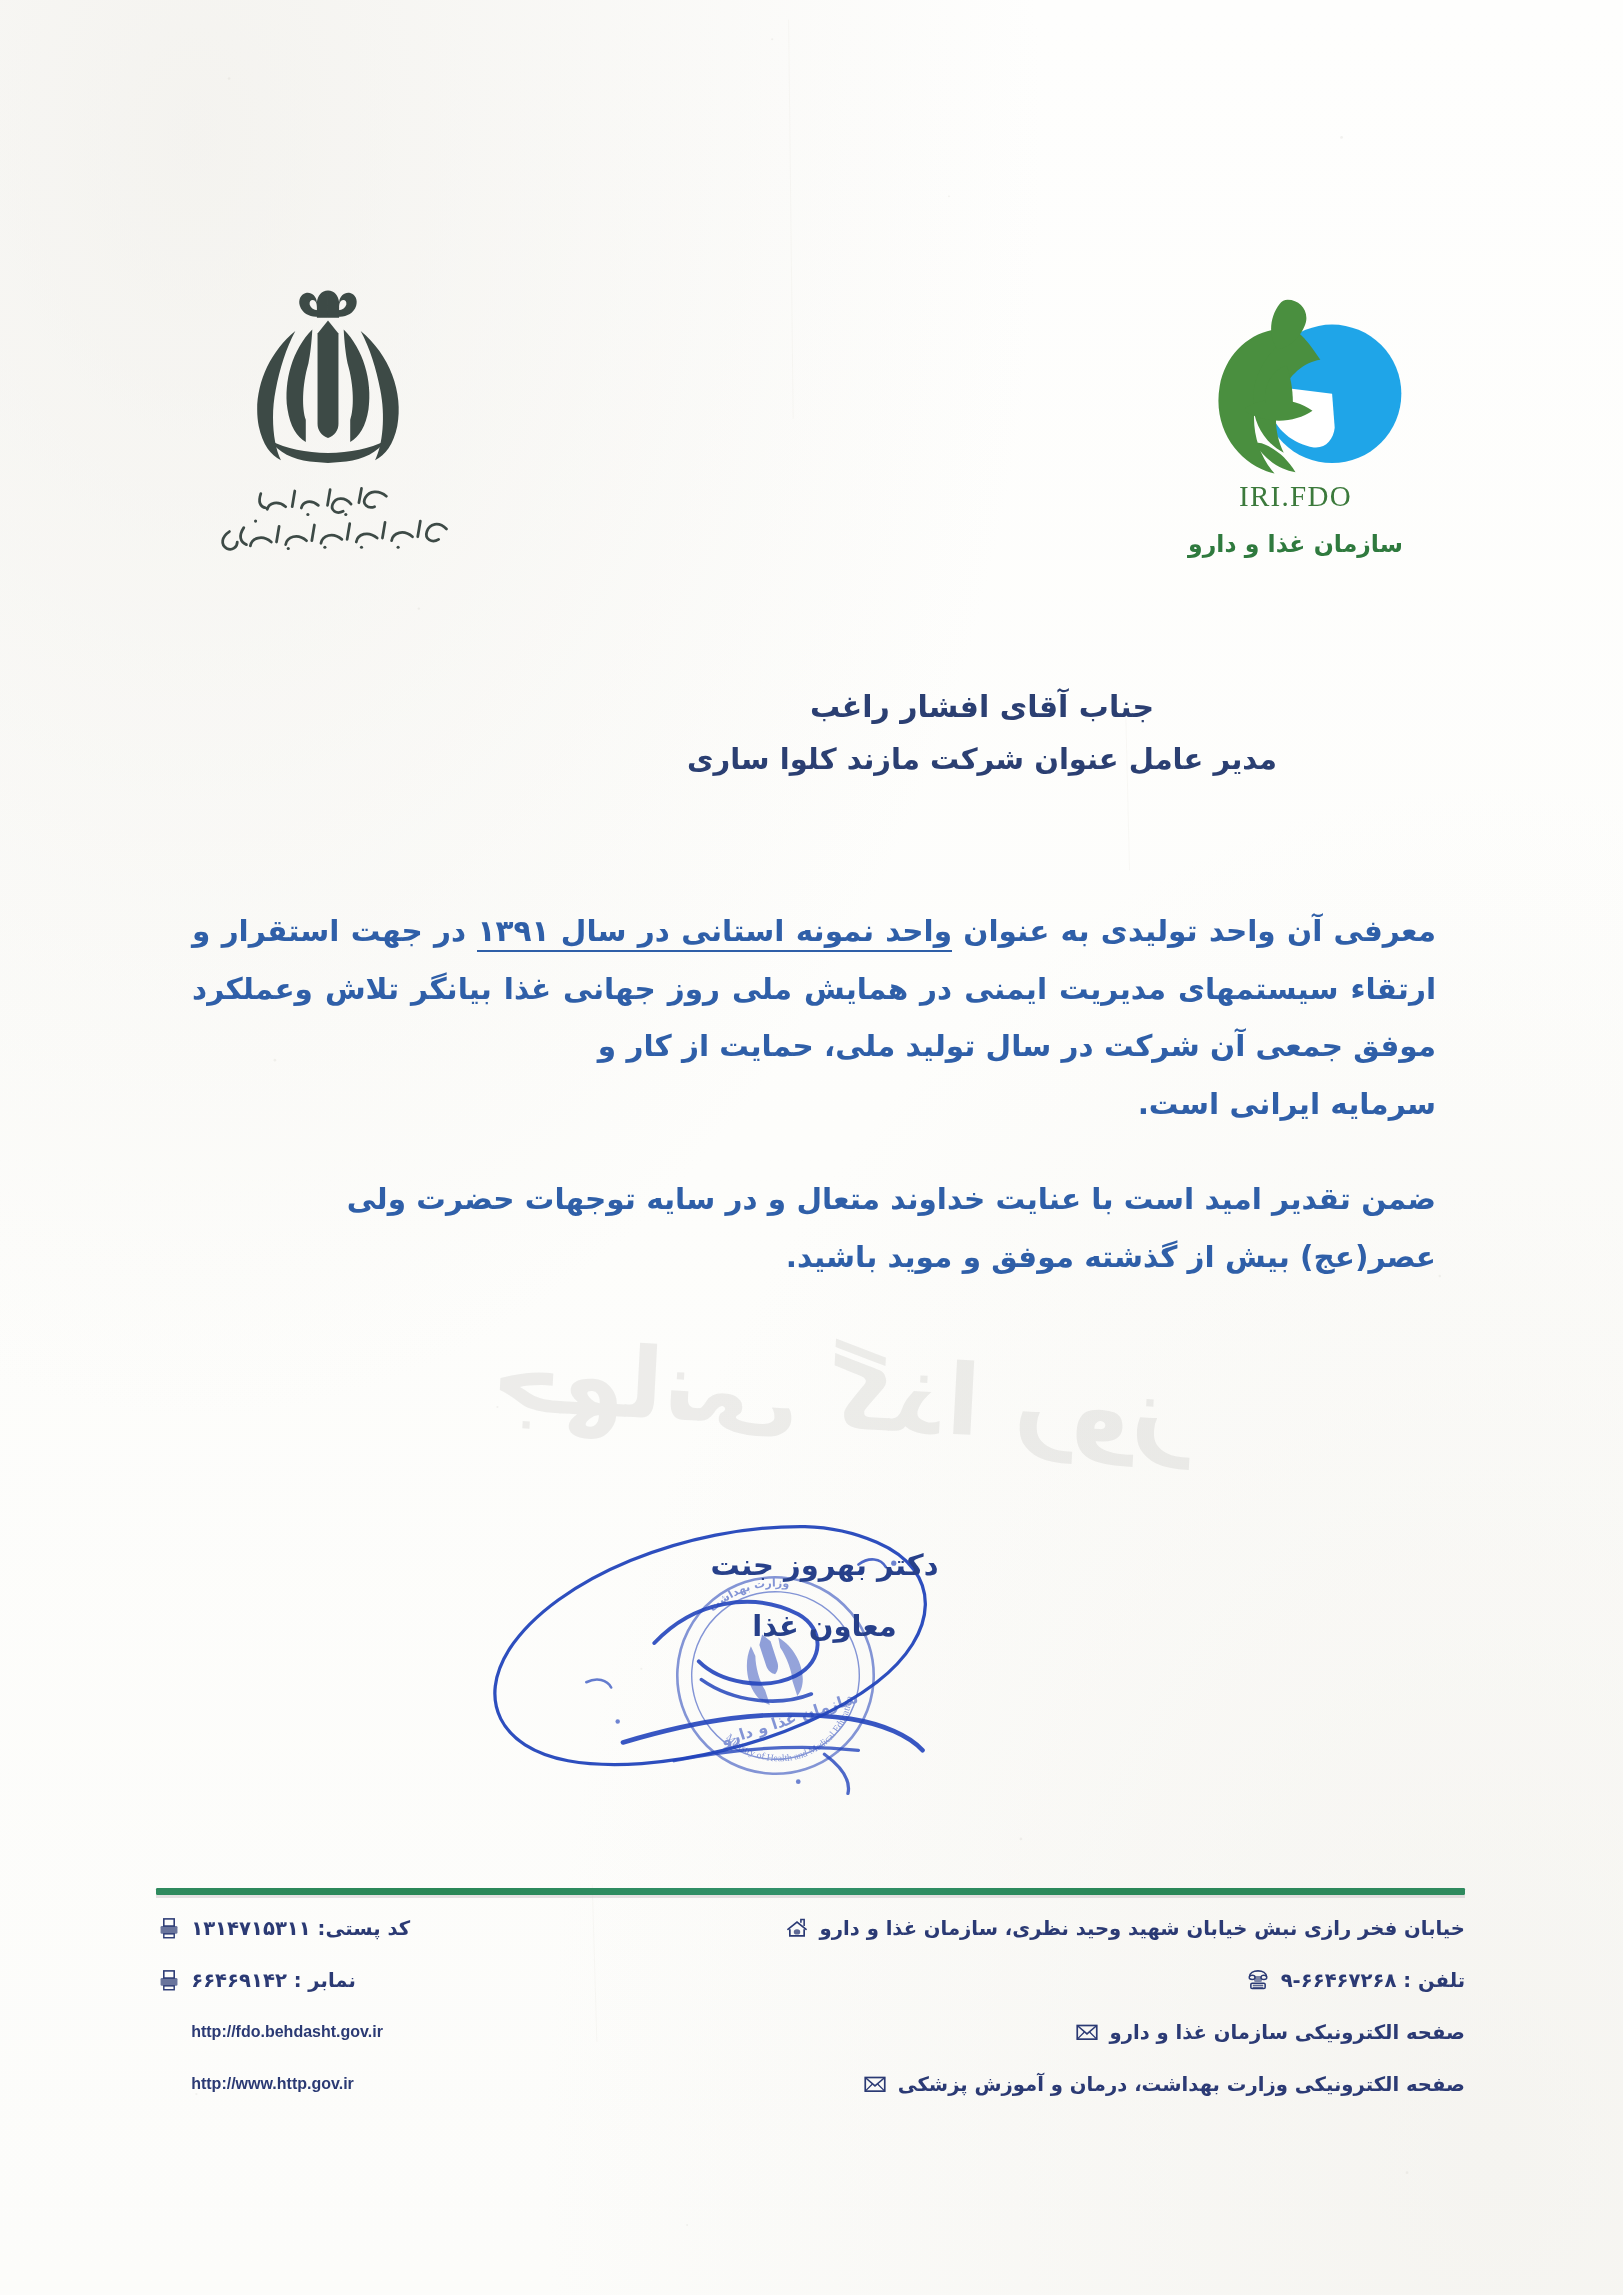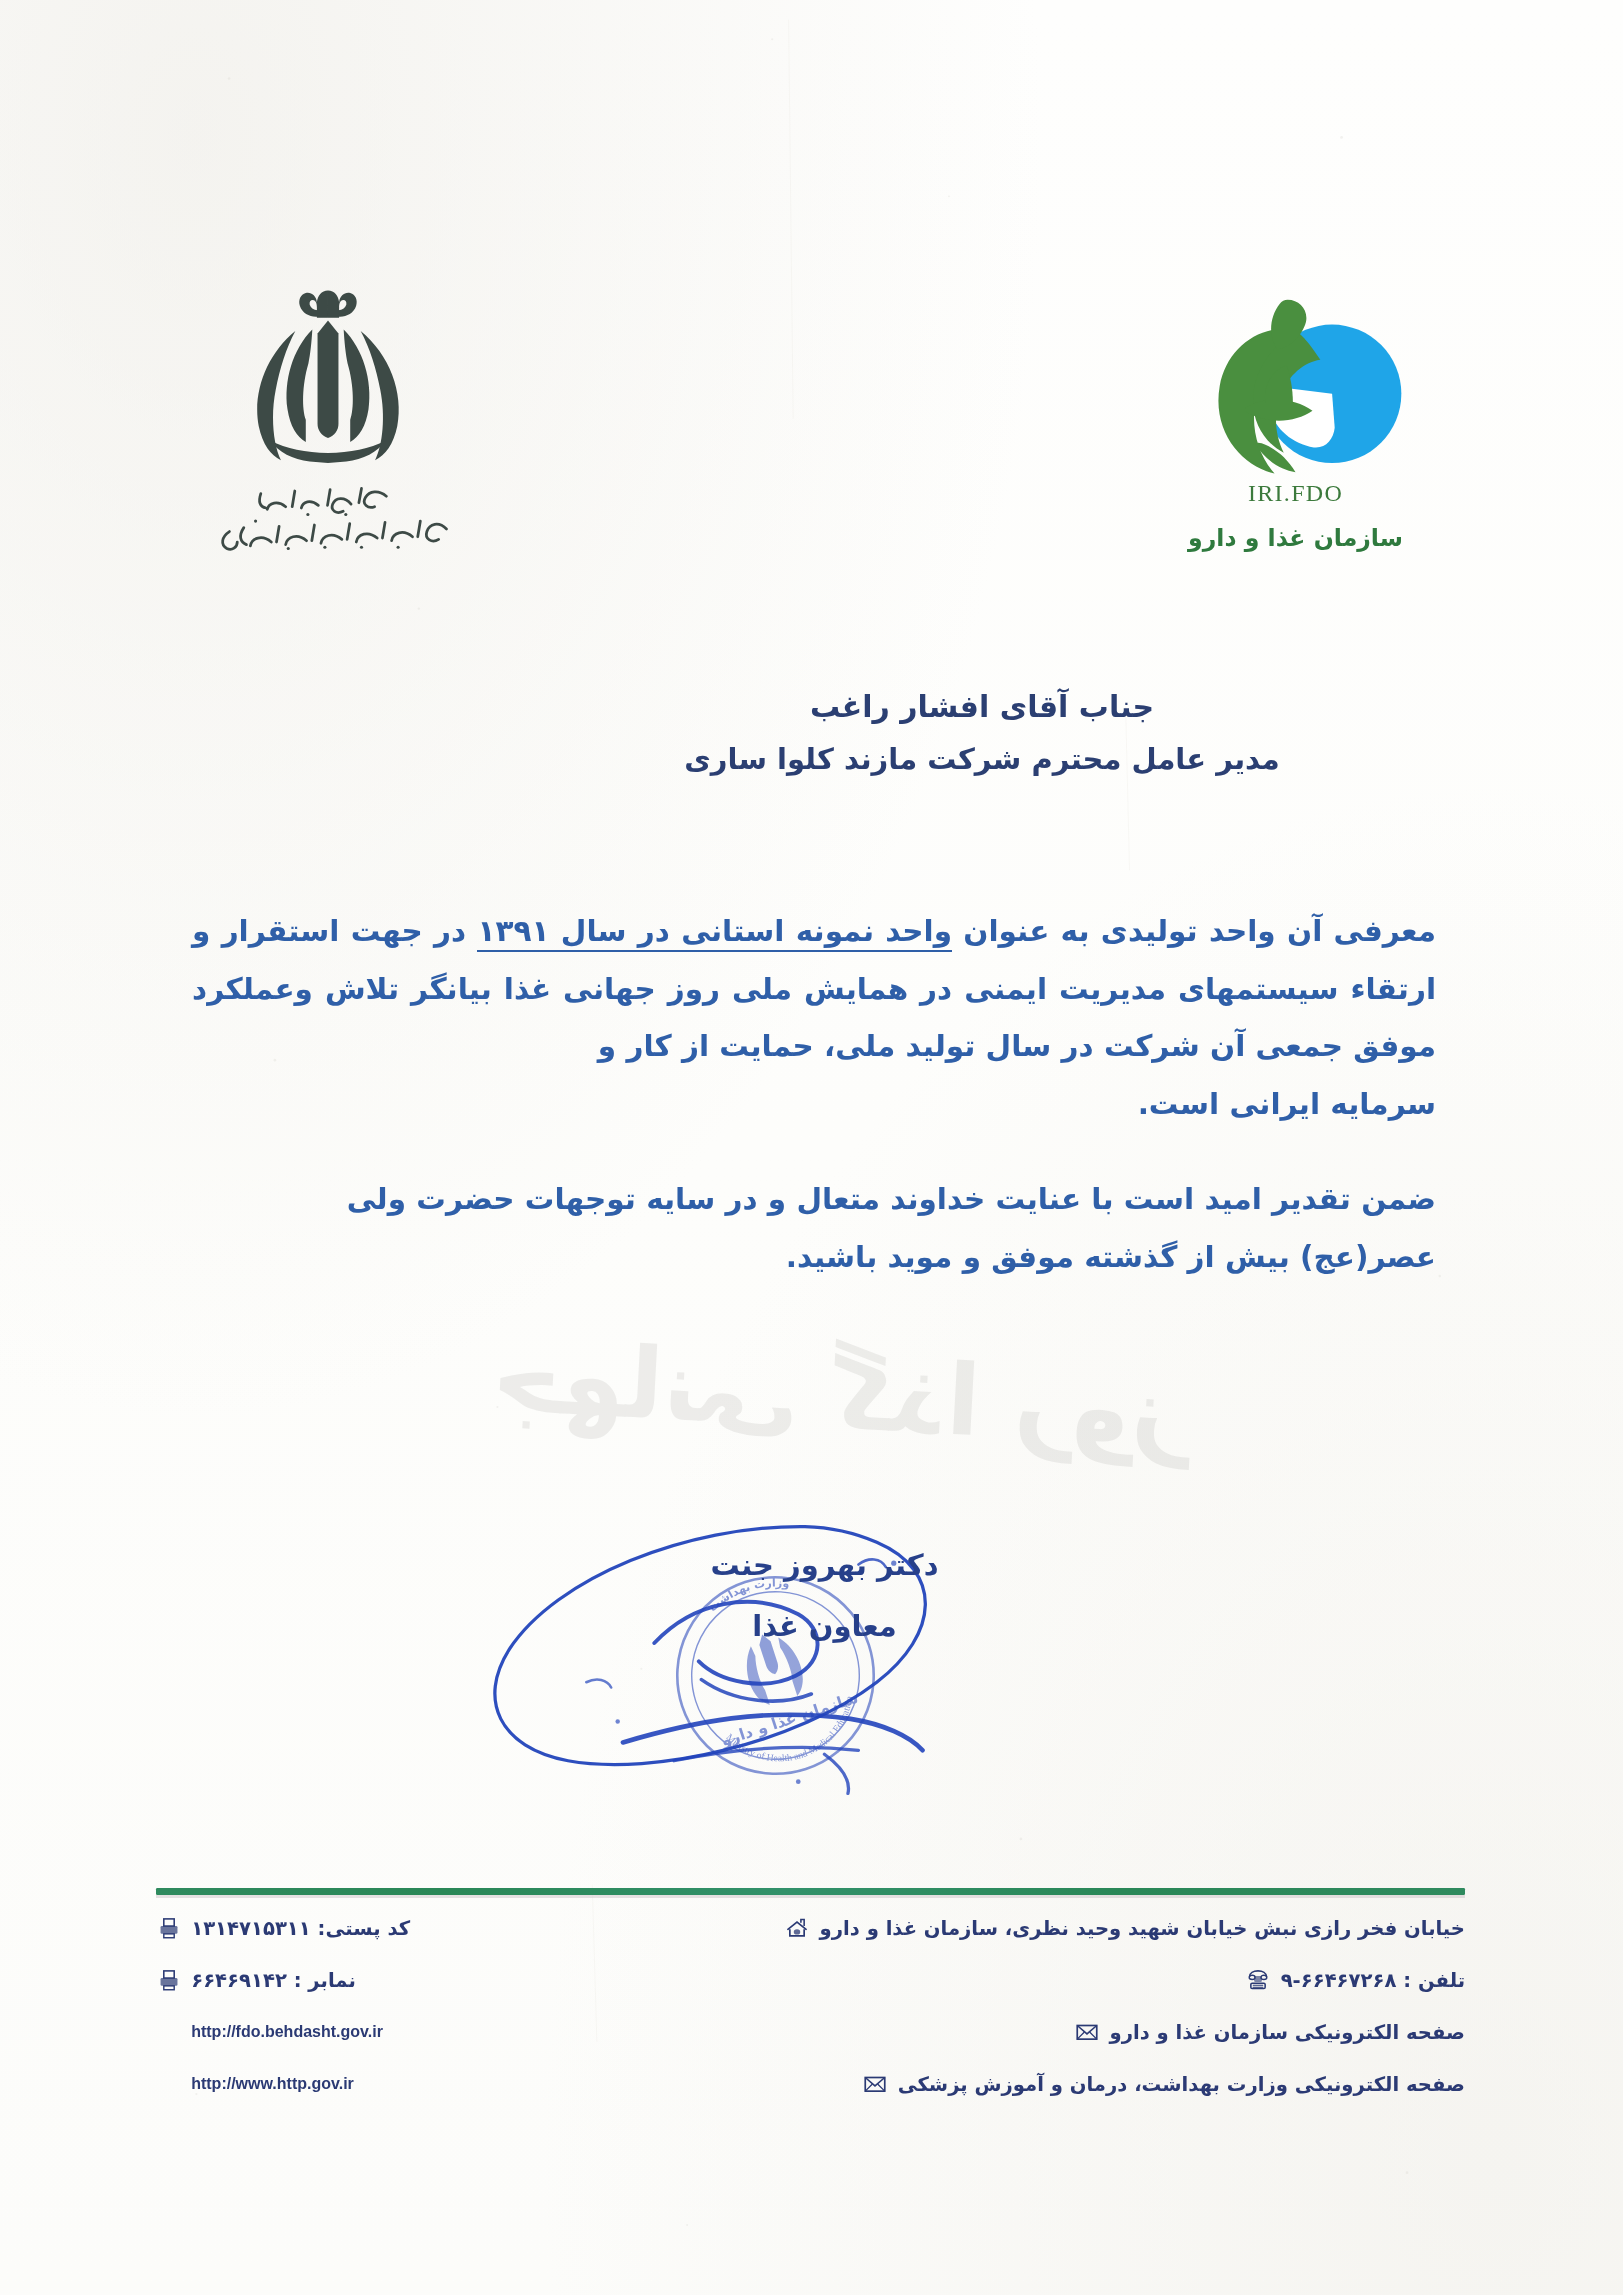--- a/index.html
+++ b/index.html
@@ -60,21 +60,21 @@
   .fdo-block {
     position: absolute;
     right: 177px;
     top: 6.5px;
     width: 301px;
     text-align: center;
   }
   .fdo-svg { display: block; margin: 0 auto; }
   .fdo-abbr {
     font-family: "Liberation Serif", serif;
-    font-size: 24px;
+    font-size: 29px;
     letter-spacing: 1.3px;
     color: #3c7a3c;
     margin-top: -3.9px;
   }
   .fdo-name {
     margin-top: 17px;
     font-family: "DejaVu Sans", sans-serif;
     font-size: 23.6px;
     font-weight: 700;
     color: #2f7a3e;
@@ -355,21 +355,21 @@
         <path d="M 128 238 C 142 262 166 278 190 282 C 178 262 162 248 144 240
                  C 138 237 132 236 128 238 Z" fill="#4a8f3f"></path>
       </svg>
       <div class="fdo-abbr">IRI.FDO</div>
       <div class="fdo-name">سازمان غذا و دارو</div>
     </div>
   </div>
 
   <div class="salutation">
     <div class="line1">جناب آقای افشار راغب</div>
-    <div class="line2">مدیر عامل محترم شرکت مازند کلوا ساری</div>
+    <div class="line2">مدیر عامل عنوان شرکت مازند کلوا ساری</div>
   </div>
 
   <div class="body-text">
 
     <div class="para">
       <p><span>معرفی آن واحد تولیدی به عنوان </span><span class="u-underline">واحد نمونه استانی در سال ۱۳۹۱</span><span> در جهت استقرار و ارتقاء سیستمهای مدیریت ایمنی در همایش ملی روز جهانی غذا بیانگر تلاش وعملکرد موفق جمعی آن شرکت در سال تولید ملی، حمایت از کار و</span></p>
       <p class="last-right">سرمایه ایرانی است.</p>
     </div>
 
     <div class="para">

